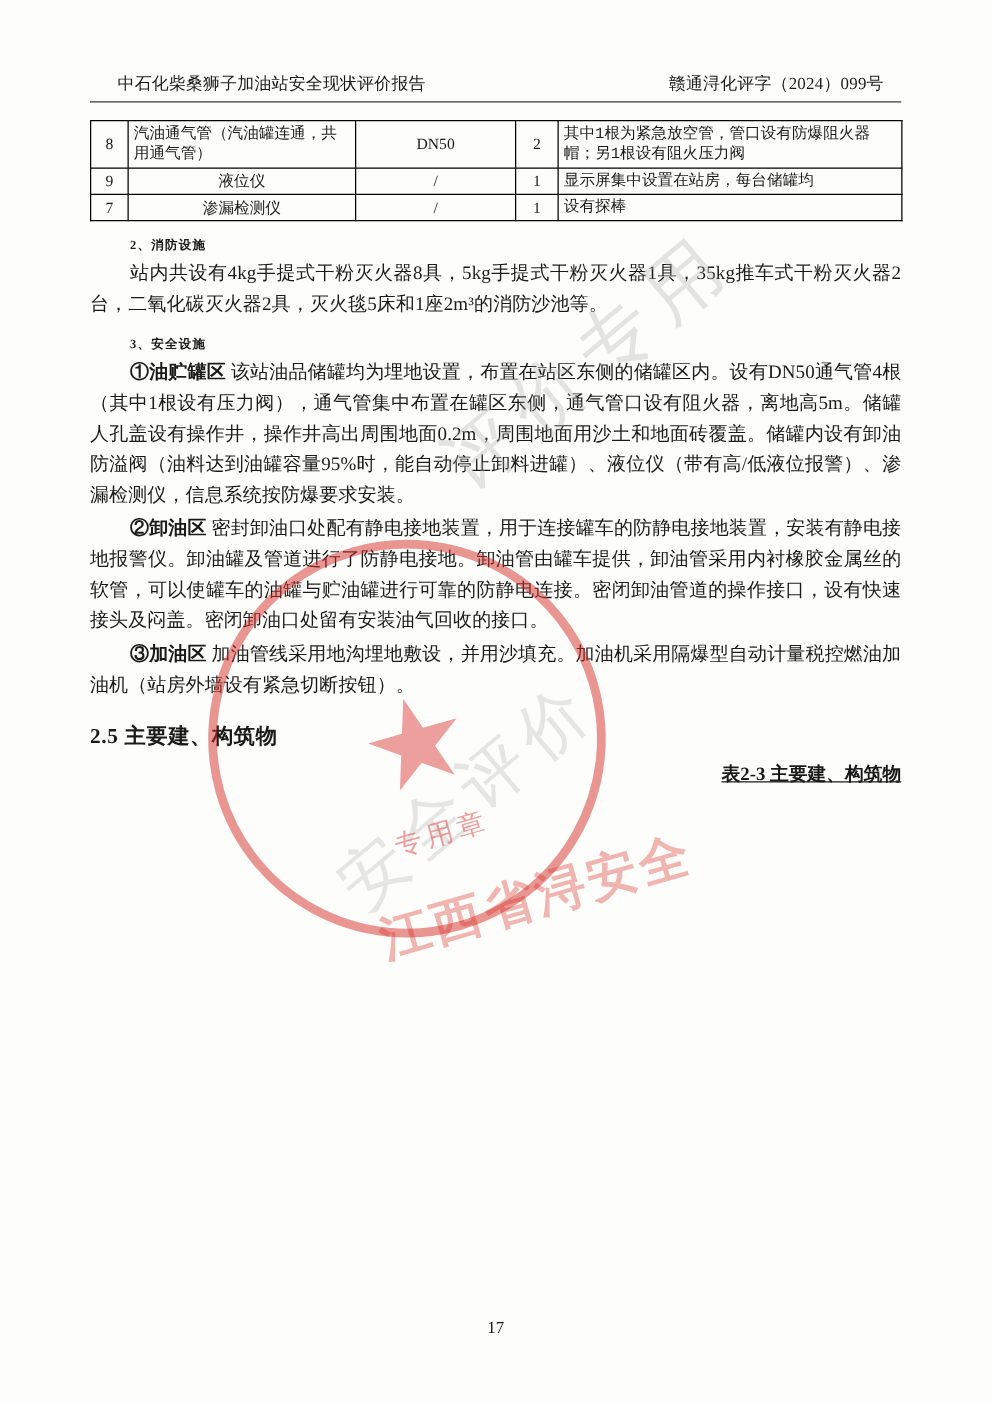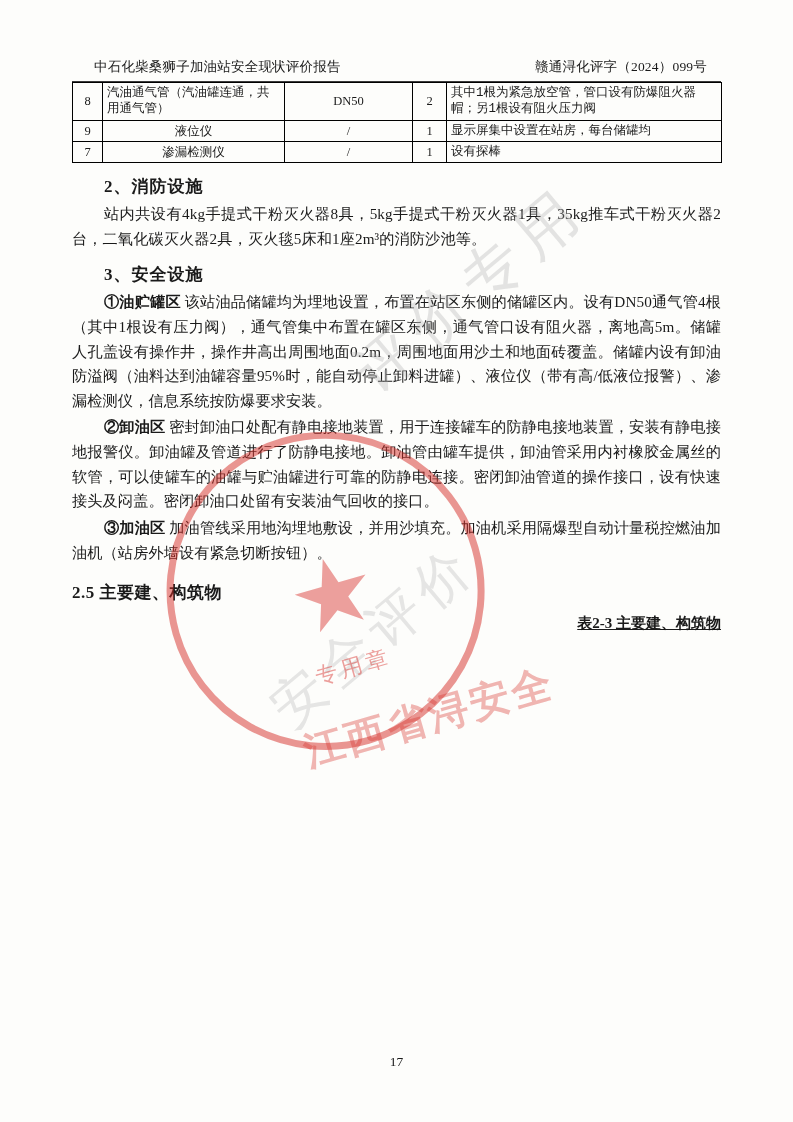--- a/index.html
+++ b/index.html
@@ -24,21 +24,21 @@
   }
   
   .header {
     display: flex;
     justify-content: space-between;
     align-items: center;
     font-size: 13.5px;
     letter-spacing: 0.2px;
     padding-bottom: 5px;
     border-bottom: 1px solid #3a3a3a;
-    margin-bottom: 0;
+    margin-bottom: 14px;
   }
   .header .left { padding-left: 22px; }
   .header .right { padding-right: 14px; }
 
   
   table.doc-table {
     border-collapse: collapse;
     width: 100%;
     font-size: 12.5px;
     table-layout: fixed;
@@ -48,21 +48,21 @@
     padding: 2px 4px;
     vertical-align: middle;
     font-weight: normal;
     line-height: 1.3;
   }
   .c-center { text-align: center; }
   .c-left { text-align: left; font-family: Liberation Mono, monospace; }
 
   
   .h3 {
-    font-size: 17px;
+    font-size: 10px;
     font-weight: bold;
     margin: 12px 0 4px 0;
     text-indent: 32px;
     letter-spacing: 1px;
   }
   .h2 {
     font-size: 17px;
     font-weight: bold;
     margin: 16px 0 6px 0;
     letter-spacing: 0.5px;

